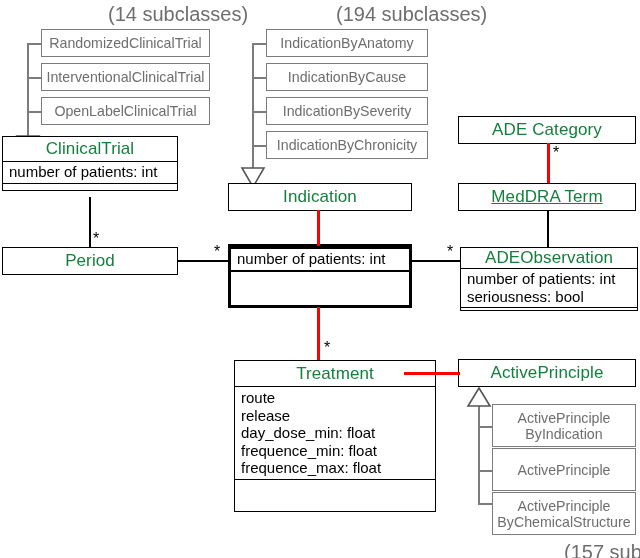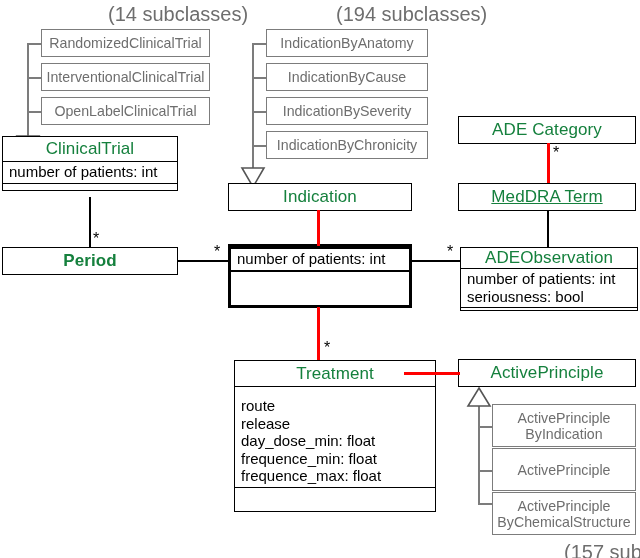--- a/index.html
+++ b/index.html
@@ -162,21 +162,21 @@
     <div class="compartment title" style="height:24px;">ClinicalTrial</div>
     <div class="compartment attrs" style="height:auto;">
       <div class="attr-line">number of patients: int</div>
     </div>
     <div class="footer-comp" style="height:3px;"></div>
   </div>
 
   <div class="line-v" style="left:89px; top:197px; height:50px;"></div>
   <div class="star" style="left:93px; top:231px;">*</div>
 
-  <div class="uml-box" style="left:2px; top:247px; width:176px; height:28px;font-weight:bold;">
+  <div class="uml-box" style="left:2px; top:247px; width:176px; height:28px;">
     <div class="compartment title" style="height:100%;">Period</div>
   </div>
 
   <div class="line-h" style="left:178px; top:260px; width:52px;"></div>
   <div class="star" style="left:214px; top:244px;">*</div>
 
   <div class="line-v gray" style="left:252px; top:43px; height:130px;"></div>
   <div class="line-h gray" style="left:252px; top:43px; width:15px;"></div>
   <div class="line-h gray" style="left:252px; top:77px; width:15px;"></div>
   <div class="line-h gray" style="left:252px; top:111px; width:15px;"></div>
@@ -235,21 +235,21 @@
     <div class="compartment title" style="height:24px;">ADEObservation</div>
     <div class="compartment attrs">
       <div class="attr-line">number of patients: int</div>
       <div class="attr-line">seriousness: bool</div>
     </div>
     <div class="footer-comp" style="height:3px;"></div>
   </div>
 
   <div class="uml-box" style="left:234px; top:360px; width:202px; height:152px;">
     <div class="compartment title" style="height:25px;">Treatment</div>
-    <div class="compartment attrs" style="padding-top:10px;">
+    <div class="compartment attrs" style="padding-top:2px;">
       <div class="attr-line">route</div>
       <div class="attr-line">release</div>
       <div class="attr-line">day_dose_min: float</div>
       <div class="attr-line">frequence_min: float</div>
       <div class="attr-line">frequence_max: float</div>
     </div>
     <div class="footer-comp" style="height:4px;"></div>
   </div>
 
   <div class="line-h red" style="left:404px; top:372px; width:56px;"></div>

